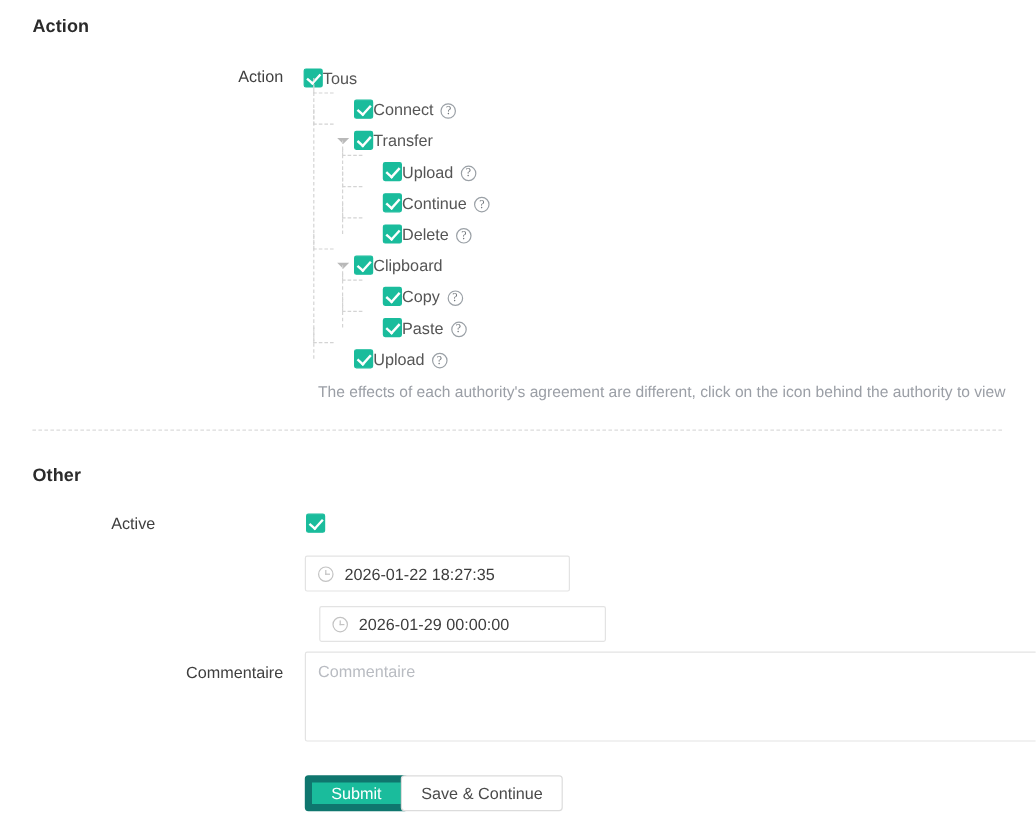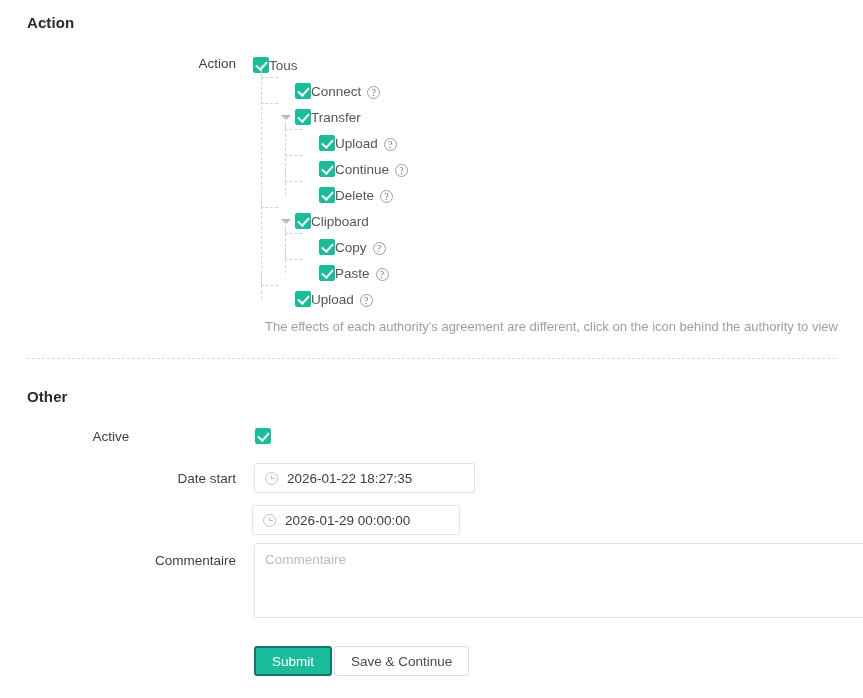--- a/index.html
+++ b/index.html
@@ -170,21 +170,21 @@
   }
   .clock-icon::before, .clock-icon::after {
     content: "";
     position: absolute;
     background: #c3c3c3;
   }
   .clock-icon::before { left: 5px; top: 2.5px; width: 1px; height: 4px; }
   .clock-icon::after  { left: 5px; top: 5.5px; width: 3.5px; height: 1px; }
 
   #date-start   { left: 254px; top: 463px; width: 221px; }
-  #date-expired { left: 252px; top: 505px; width: 208px; align-items: center; }
+  #date-expired { left: 266px; top: 505px; width: 239px; align-items: center; }
 
   #commentaire-box {
     position: absolute;
     left: 254px; top: 543px;
     width: 625px; height: 75px;
     border: 1px solid #e3e3e3;
     background: #fff;
     border-radius: 2px;
     padding: 8px 10px;
     font-size: 13.5px;
@@ -203,21 +203,21 @@
     font-size: 13.5px;
     display: flex;
     align-items: center;
     justify-content: center;
     cursor: pointer;
     padding: 0 16px;
   }
   #submit-btn {
     left: 254px; top: 646px;
     background: #1abc9c;
-    border: 2px solid #0f766e;
+    border: 6px solid #0f766e;
     color: #ffffff;
   }
   #save-continue-btn {
     left: 334px; top: 646px;
     background: #ffffff;
     border: 1px solid #dcdcdc;
     color: #4a4a4a;
   }
 </style>
 </head>
@@ -332,21 +332,20 @@
 
   <div id="helper-text">The effects of each authority's agreement are different, click on the icon behind the authority to view</div>
 
   <div class="divider"></div>
 
   <div class="section-title" id="other-title">Other</div>
 
   <div class="field-label" style="left:1px; top:429px;text-align:center;">Active</div>
   <div class="cbx" id="active-cbx"></div>
 
-  <div class="field-label" style="left:16px; top:471px;">Date start</div>
   <div class="text-input" id="date-start">
     <span class="clock-icon"></span>
     <span>2026-01-22 18:27:35</span>
   </div>
 
   <div class="text-input" id="date-expired">
     <span class="clock-icon"></span>
     <span>2026-01-29 00:00:00</span>
   </div>
 

